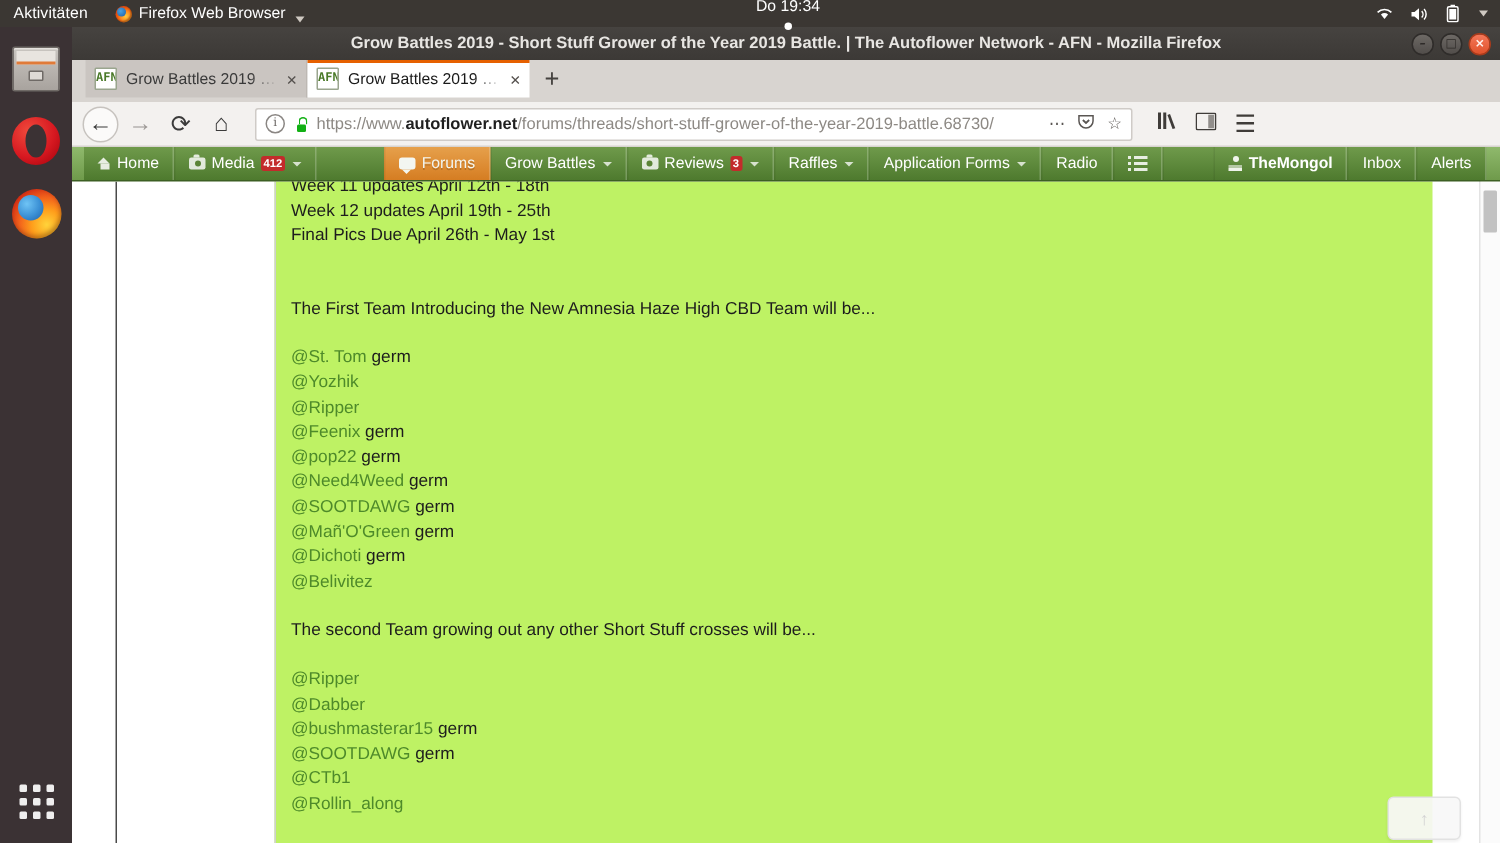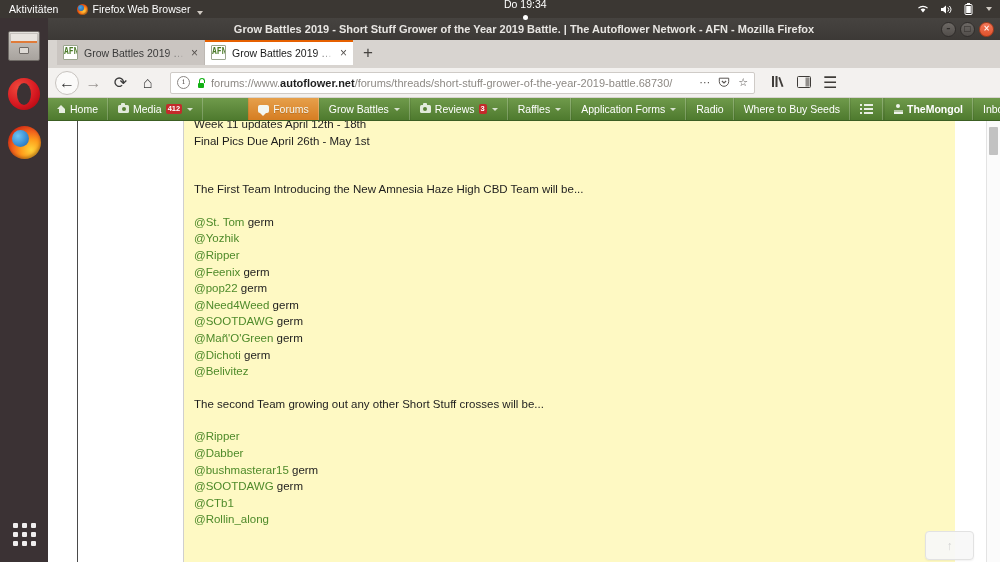--- a/index.html
+++ b/index.html
@@ -577,21 +577,21 @@
     left: 30px; top: 0;
     right: 23px; bottom: 0;
     background: #ffffff;
   }
   .post-block {
     position: absolute;
     left: 105px;
     top: -5px;
     right: 22px;
     bottom: 0;
-    background: #fef9c3;
+    background: #bef264;
     border-left: 1px solid #cfcfcf;
     padding: 0 0 0 10px;
     box-sizing: border-box;
   }
   .post-block .msg {
     font-size: 11.5px;
     color: #1d1d1d;
     line-height: 16.6px;
     font-family: "Liberation Sans", sans-serif;
   }
@@ -739,21 +739,21 @@
 
   <div class="navbar">
     <span class="navbtn back">←</span>
     <span class="navbtn dim">→</span>
     <span class="navbtn">⟳</span>
     <span class="navbtn">⌂</span>
 
     <div class="urlbar">
       <span class="info-i">i</span>
       <span class="lock"></span>
-      <span class="url-text"><span>forums://www.</span><b>autoflower.net</b><span>/forums/threads/short-stuff-grower-of-the-year-2019-battle.68730/</span></span>
+      <span class="url-text"><span>https://www.</span><b>autoflower.net</b><span>/forums/threads/short-stuff-grower-of-the-year-2019-battle.68730/</span></span>
       <span class="url-icons">
         <span>⋯</span>
         <span>
           <svg width="12" height="12" viewBox="0 0 12 12">
               <path d="M1.3 2.2 h9.4 v3.4 a4.7 4.7 0 0 1 -9.4 0 Z" stroke="#5a5653" stroke-width="1" fill="none"></path>
               <path d="M3.9 5 L6 7 L8.1 5" stroke="#5a5653" stroke-width="1.2" fill="none"></path>
             </svg>
         </span>
         <span>☆</span>
       </span>
@@ -818,23 +818,20 @@
 
       <div class="navitem">
         <span>Application Forms</span>
         <span class="chev"></span>
       </div>
 
       <div class="navitem">
         <span>Radio</span>
       </div>
 
-      <div class="navitem">
-        <span>Where to Buy Seeds</span>
-      </div>
 
       <div class="navitem">
         <span class="ico-list">
             <i></i>
             <i></i>
             <i></i>
           </span>
       </div>
 
       <div class="nav-spacer"></div>
@@ -856,20 +853,21 @@
       <span class="sn-right-edge"></span>
     </div>
 
     <div class="page-body">
       <div class="left-rail"></div>
 
       <div class="content-col">
         <div class="post-block">
           <div class="msg">
             <p>Week 11 updates April 12th - 18th</p>
+            <p>Week 12 updates April 19th - 25th</p>
             <p>Final Pics Due April 26th - May 1st</p>
             <div class="gap"></div>
             <div class="gap"></div>
             <p>The First Team Introducing the New Amnesia Haze High CBD Team will be...</p>
             <div class="gap"></div>
 
             <p><span class="mention">@St. Tom</span> <span>germ</span></p>
             <p><span class="mention">@Yozhik</span> <span></span></p>
             <p><span class="mention">@Ripper</span> <span></span></p>
             <p><span class="mention">@Feenix</span> <span>germ</span></p>

